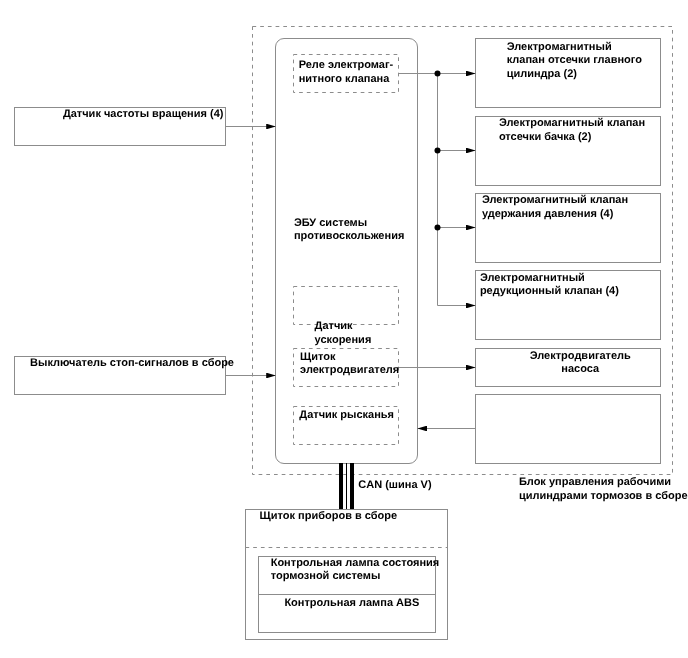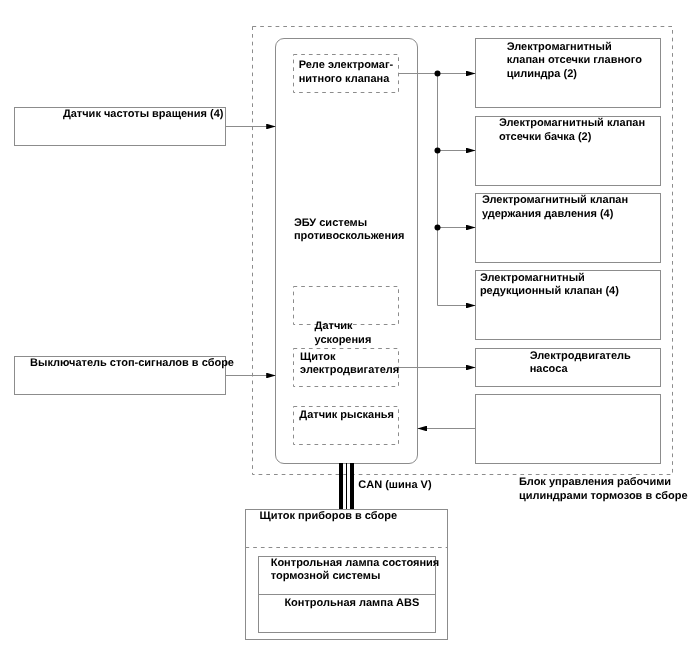--- a/index.html
+++ b/index.html
@@ -75,21 +75,21 @@
 
 <div class="txt" style="left:298.7px;top:59.3px;"><span>Реле электромаг-</span><br><span>нитного клапана</span></div>
 <div class="txt" style="left:314.6px;top:304px;margin-top:16px;"><span>Датчик</span><br><span>ускорения</span></div>
 <div class="txt" style="left:300.1px;top:350.8px;"><span>Щиток</span><br><span>электродвигателя</span></div>
 <div class="txt" style="left:299.3px;top:409px;text-align:center;"><span>Датчик рысканья</span></div>
 
 <div class="txt" style="left:506.7px;top:40.8px;"><span>Электромагнитный</span><br><span>клапан отсечки главного</span><br><span>цилиндра (2)</span></div>
 <div class="txt" style="left:498.9px;top:117.2px;"><span>Электромагнитный клапан</span><br><span>отсечки бачка (2)</span></div>
 <div class="txt" style="left:481.9px;top:194.1px;"><span>Электромагнитный клапан</span><br><span>удержания давления (4)</span></div>
 <div class="txt" style="left:479.9px;top:271.9px;"><span>Электромагнитный</span><br><span>редукционный клапан (4)</span></div>
-<div class="txt" style="left:529.7px;top:349.8px;"><span>Электродвигатель</span><br><span>насоса</span></div>
+<div class="txt" style="left:529.7px;top:349.8px;text-align:center;"><span>Электродвигатель</span><br><span>насоса</span></div>
 
 <div class="txt" style="left:518.9px;top:476px;"><span>Блок управления рабочими</span><br><span>цилиндрами тормозов в сборе</span></div>
 
 <div class="txt" style="left:358.3px;top:479px;"><span>CAN (шина V)</span></div>
 
 <div class="txt" style="left:259.6px;top:510.2px;"><span>Щиток приборов в сборе</span></div>
 <div class="txt" style="left:270.7px;top:556.8px;"><span>Контрольная лампа состояния</span><br><span>тормозной системы</span></div>
 <div class="txt" style="left:284.4px;top:596.8px;"><span>Контрольная лампа ABS</span></div>
 
 </div>

